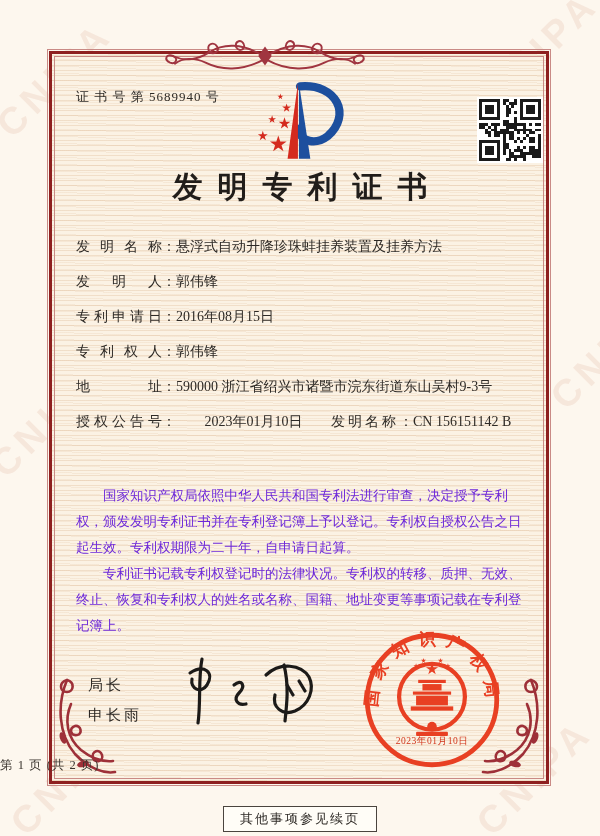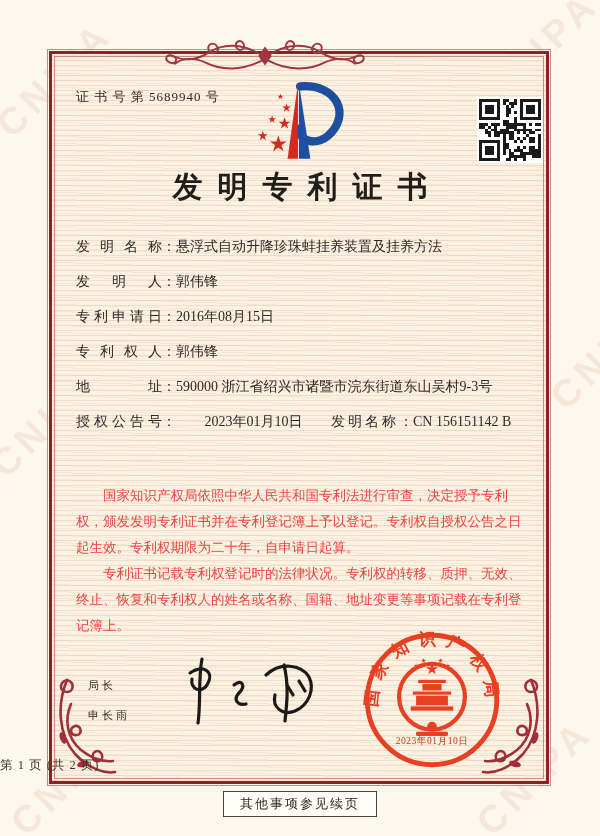--- a/index.html
+++ b/index.html
@@ -57,37 +57,37 @@
     text-align:justify;text-align-last:justify;
     vertical-align:top;
   }
   .flabel2{display:inline-block;letter-spacing:3px;vertical-align:top;}
   .fcolon{display:inline-block;width:14px;vertical-align:top;}
   .fvalue{display:inline-block;vertical-align:top;white-space:normal;max-width:356px;text-align:center;}
   .fvalue-fixed{width:155px;}
 
   .bodytext{
     position:absolute;left:76px;top:483px;width:452px;
-    font-size:13.5px;line-height:26px;color:#ef4444;
+    font-size:13.5px;line-height:26px;color:#6d28d9;
   }
   .bodytext p{margin:0;text-indent:2em;}
 
-  .sig-block{position:absolute;left:88px;top:670px;font-size:11px;color:#2b2723;letter-spacing:3px;line-height:30px;}
+  .sig-block{position:absolute;left:88px;top:670px;font-size:15px;color:#2b2723;letter-spacing:3px;line-height:30px;}
   .sig-svg{position:absolute;left:168px;top:645px;}
 
   .seal{position:absolute;left:363px;top:631px;opacity:0.96;}
 
   .pageinfo{
     position:absolute;left:0;top:757px;width:540px;text-align:left;
     font-size:12.5px;color:#3a342e;letter-spacing:1px;
   }
   .note-box-wrap{position:absolute;left:0;top:791px;width:600px;text-align:center;}
   .note-box{
     display:inline-block;border:1px solid #4a443e;background:#fffdf7;
-    font-size:13px;color:#2e2a26;padding:3px 16px;letter-spacing:2px;
+    font-size:13px;color:#2e2a26;padding:3px 16px;letter-spacing:2px;margin-top:15px;
   }
 
   .ornament-top{position:absolute;left:150px;top:34px;}
   .ornament-bl{position:absolute;left:53px;top:676px;}
   .ornament-br{position:absolute;left:481px;top:676px;transform:scaleX(-1);}
 </style>
 </head>
 <body>
 
 <div class="page">

